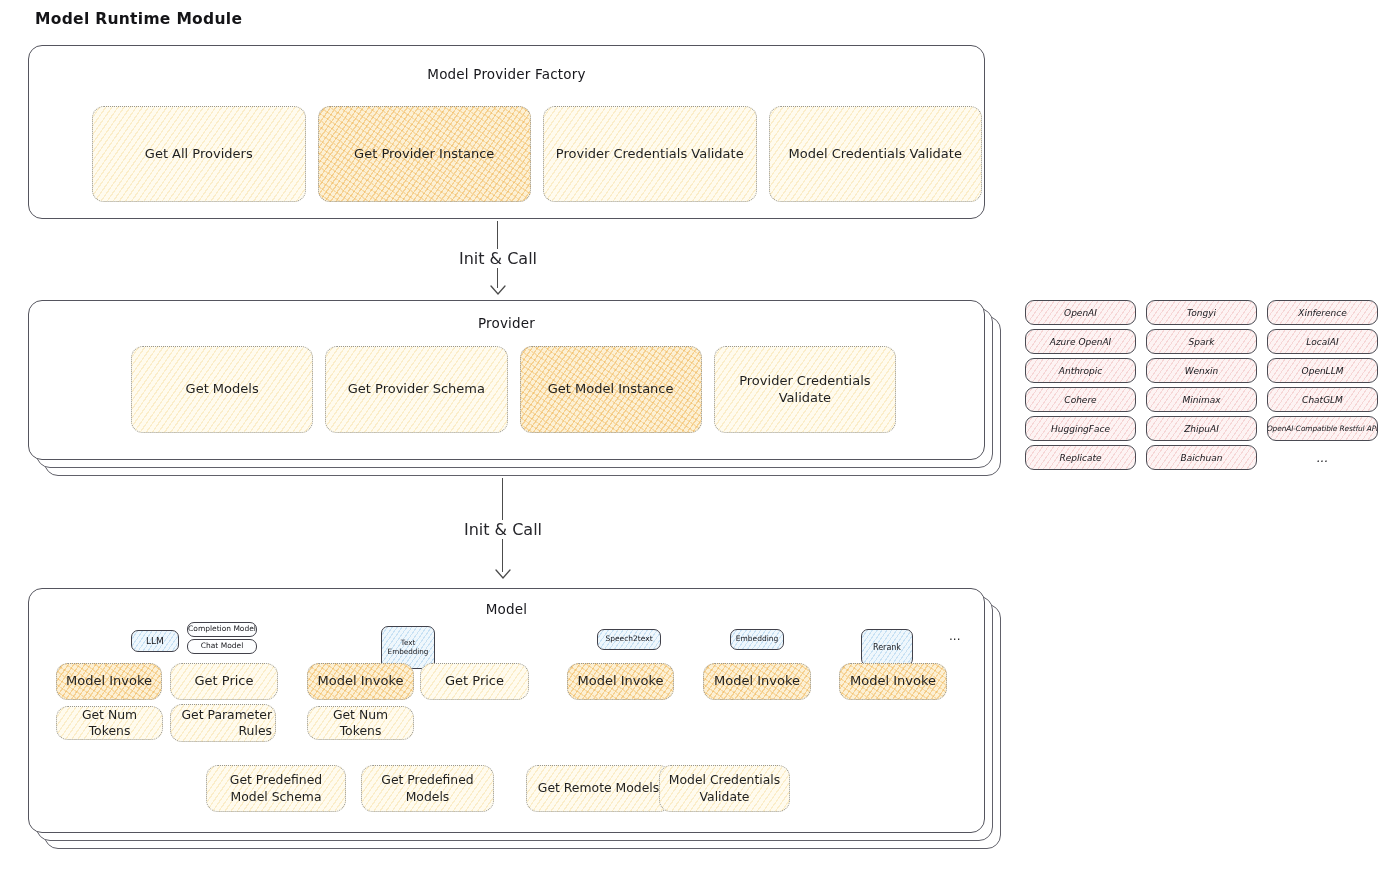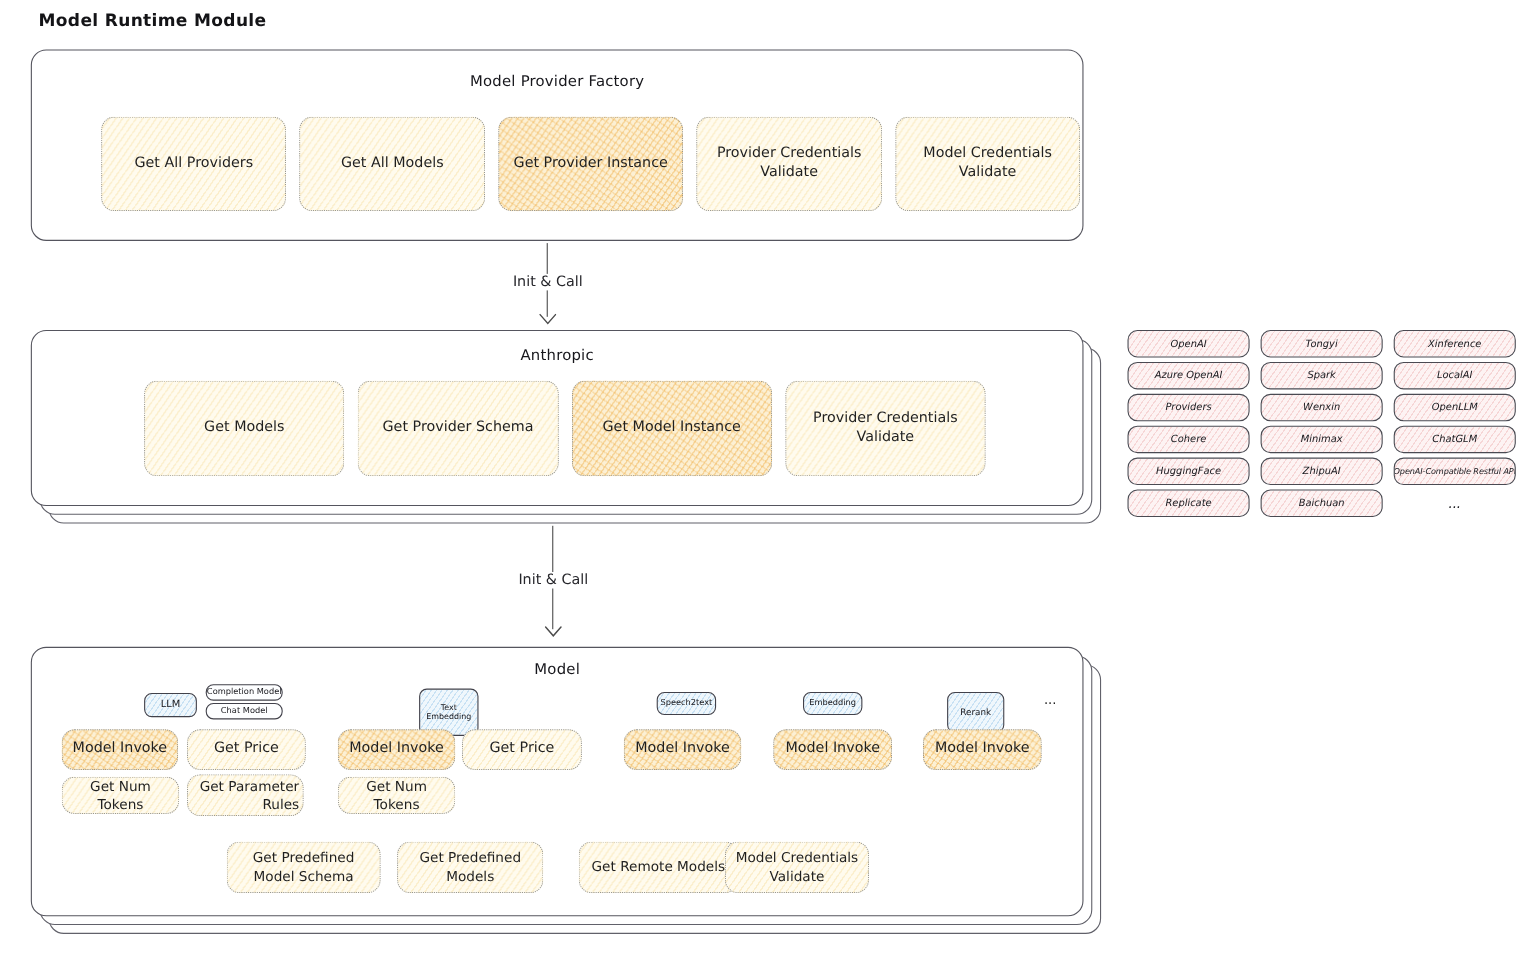--- a/index.html
+++ b/index.html
@@ -24,67 +24,66 @@
     background-image:repeating-linear-gradient(125deg, rgba(110,175,225,0.30) 0px, rgba(110,175,225,0.30) 1px, transparent 1px, transparent 4px);}
   .pgrid{position:absolute;display:grid;grid-template-columns:repeat(3,111px);grid-auto-rows:25px;column-gap:10px;row-gap:4px;}
   .pcell{display:flex;align-items:center;justify-content:center;text-align:center;
     background-clip:padding-box;border:1.2px solid #4a4a52;border-radius:9px;font-size:9px;color:#17171c;white-space:nowrap;overflow:hidden;font-style:italic;}
   .pcell.small{font-size:7.4px;letter-spacing:-0.1px;}
   .pcell.plain{background:none;border:none;font-size:12px;overflow:visible;}
   .tag{position:absolute;display:flex;align-items:center;justify-content:center;text-align:center;
     border:1.2px solid #41414a;border-radius:7px;color:#17171c;box-sizing:border-box;line-height:1.15;}
   .tag-white{background:#fdfeff;}
   .vline{position:absolute;width:0;border-left:1.3px solid #4c4c4c;}
-  .arrow-label{position:absolute;transform:translateX(-50%);background:#fff;padding:0 5px;font-size:13px;color:#26262b;z-index:6;}
+  .arrow-label{position:absolute;transform:translateX(-50%);background:#fff;padding:0 5px;font-size:16px;color:#26262b;z-index:6;}
   .head{position:absolute;z-index:4;}
   .small-btn{font-size:12.4px;padding:2px 3px;}
   .page-title{position:absolute;left:35px;top:10px;font-size:15.5px;font-weight:600;letter-spacing:.3px;color:#141417;}
 </style>
 </head>
 <body>
 
 <div class="page-title">Model Runtime Module</div>
 
 <div class="panel" style="left:28px;top:45px;width:957px;height:174px;">
   <div class="panel-title" style="top:20px;">Model Provider Factory</div>
-  <div class="btnrow" style="left:15px;right:2px;top:60px;height:86px;margin-left:48px;">
+  <div class="btnrow" style="left:15px;right:2px;top:60px;height:96px;margin-left:48px;">
     <div class="btn dotted fill-yellow">Get All Providers</div>
-    <div class="btn dotted fill-yellow">Get All Models</div>
     <div class="btn dotted fill-orange">Get Provider Instance</div>
     <div class="btn dotted fill-yellow">Provider Credentials Validate</div>
     <div class="btn dotted fill-yellow">Model Credentials Validate</div>
   </div>
 </div>
 
 <div class="vline" style="left:497px;top:221px;height:67px;"></div>
 <div class="arrow-label" style="left:498px;top:249px;">Init &amp; Call</div>
 <svg class="head" style="left:490px;top:285px;" width="16" height="11">
   <polyline points="1,1 8,9 15,1" fill="none" stroke="#4c4c4c" stroke-width="1.3" stroke-linecap="round"></polyline>
 </svg>
 
 <div class="sheet" style="left:44px;top:316px;width:957px;height:160px;z-index:1;"></div>
 <div class="sheet" style="left:36px;top:308px;width:957px;height:160px;z-index:2;"></div>
 <div class="panel" style="left:28px;top:300px;width:957px;height:160px;z-index:3;">
-  <div class="panel-title" style="top:14px;">Anthropic</div>
+  <div class="panel-title" style="top:14px;">Provider</div>
   <div class="btnrow" style="left:102px;width:765px;top:45px;height:87px;">
     <div class="btn dotted fill-yellow">Get Models</div>
     <div class="btn dotted fill-yellow">Get Provider Schema</div>
     <div class="btn dotted fill-orange">Get Model Instance</div>
     <div class="btn dotted fill-yellow">Provider Credentials Validate</div>
   </div>
 </div>
 
 <div class="pgrid" style="left:1025px;top:300px;">
   <div class="pcell fill-pink">OpenAI</div>
   <div class="pcell fill-pink">Tongyi</div>
   <div class="pcell fill-pink">Xinference</div>
   <div class="pcell fill-pink">Azure OpenAI</div>
   <div class="pcell fill-pink">Spark</div>
   <div class="pcell fill-pink">LocalAI</div>
-  <div class="pcell fill-pink">Providers</div>
+  <div class="pcell fill-pink">Anthropic</div>
   <div class="pcell fill-pink">Wenxin</div>
   <div class="pcell fill-pink">OpenLLM</div>
   <div class="pcell fill-pink">Cohere</div>
   <div class="pcell fill-pink">Minimax</div>
   <div class="pcell fill-pink">ChatGLM</div>
   <div class="pcell fill-pink">HuggingFace</div>
   <div class="pcell fill-pink">ZhipuAI</div>
   <div class="pcell fill-pink small">OpenAI-Compatible Restful API</div>
   <div class="pcell fill-pink">Replicate</div>
   <div class="pcell fill-pink">Baichuan</div>
@@ -99,21 +98,21 @@
 
 <div class="sheet" style="left:44px;top:604px;width:957px;height:245px;z-index:1;"></div>
 <div class="sheet" style="left:36px;top:596px;width:957px;height:245px;z-index:2;"></div>
 <div class="panel" style="left:28px;top:588px;width:957px;height:245px;z-index:3;">
   <div class="panel-title" style="top:12px;">Model</div>
 
   <div class="tag fill-blue" style="left:102px;top:41px;width:48px;height:22px;font-size:9px;">LLM</div>
   <div class="tag tag-white" style="left:158px;top:33px;width:70px;height:15px;font-size:7.5px;white-space:nowrap;">Completion Model</div>
   <div class="tag tag-white" style="left:158px;top:50px;width:70px;height:15px;font-size:7.5px;white-space:nowrap;">Chat Model</div>
   <div class="tag fill-blue" style="left:352px;top:37px;width:54px;height:43px;font-size:7.2px;padding:1px 3px;">Text Embedding</div>
-  <div class="tag fill-blue" style="left:568px;top:40px;width:54px;height:21px;font-size:7.5px;">Speech2text</div>
+  <div class="tag fill-blue" style="left:568px;top:40px;width:64px;height:21px;font-size:7.5px;">Speech2text</div>
   <div class="tag fill-blue" style="left:701px;top:40px;width:54px;height:21px;font-size:7.5px;">Embedding</div>
   <div class="tag fill-blue" style="left:832px;top:40px;width:52px;height:37px;font-size:8px;">Rerank</div>
   <div class="abs" style="left:920px;top:40px;font-size:12px;">...</div>
 
   <div class="btn dotted fill-orange abs" style="left:27px;top:74px;width:106px;height:37px;">Model Invoke</div>
   <div class="btn dotted fill-yellow abs" style="left:141px;top:74px;width:108px;height:37px;">Get Price</div>
   <div class="btn dotted fill-orange abs" style="left:278px;top:74px;width:107px;height:37px;">Model Invoke</div>
   <div class="btn dotted fill-yellow abs" style="left:391px;top:74px;width:109px;height:37px;">Get Price</div>
   <div class="btn dotted fill-orange abs" style="left:538px;top:74px;width:107px;height:37px;">Model Invoke</div>
   <div class="btn dotted fill-orange abs" style="left:674px;top:74px;width:108px;height:37px;">Model Invoke</div>

